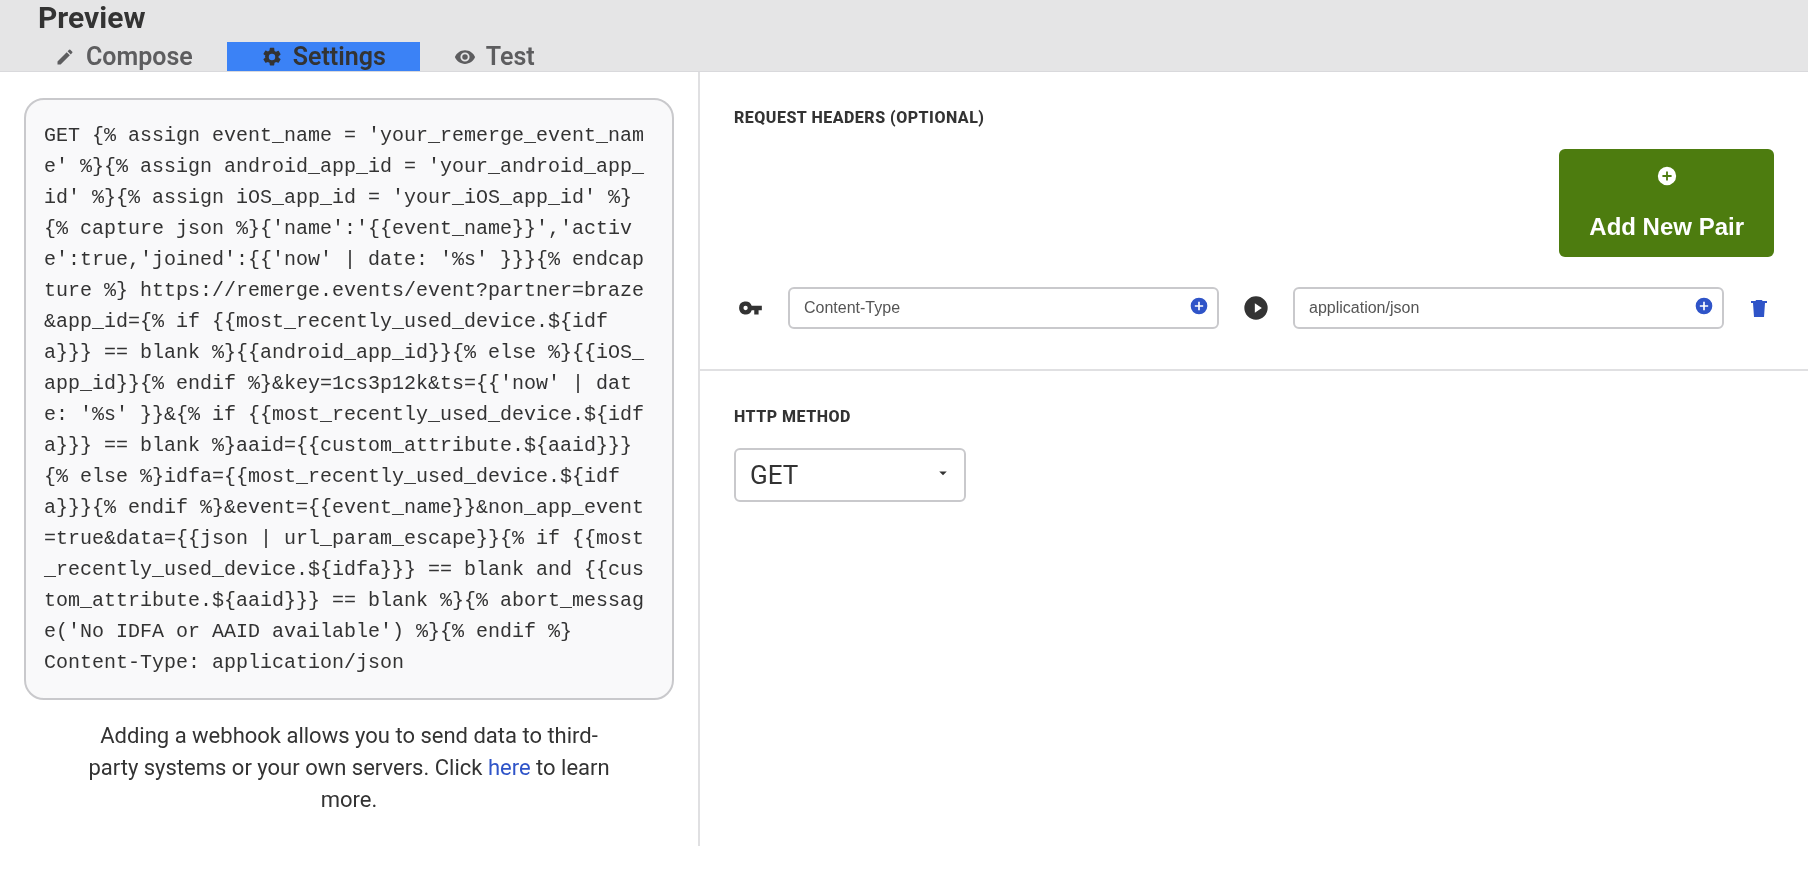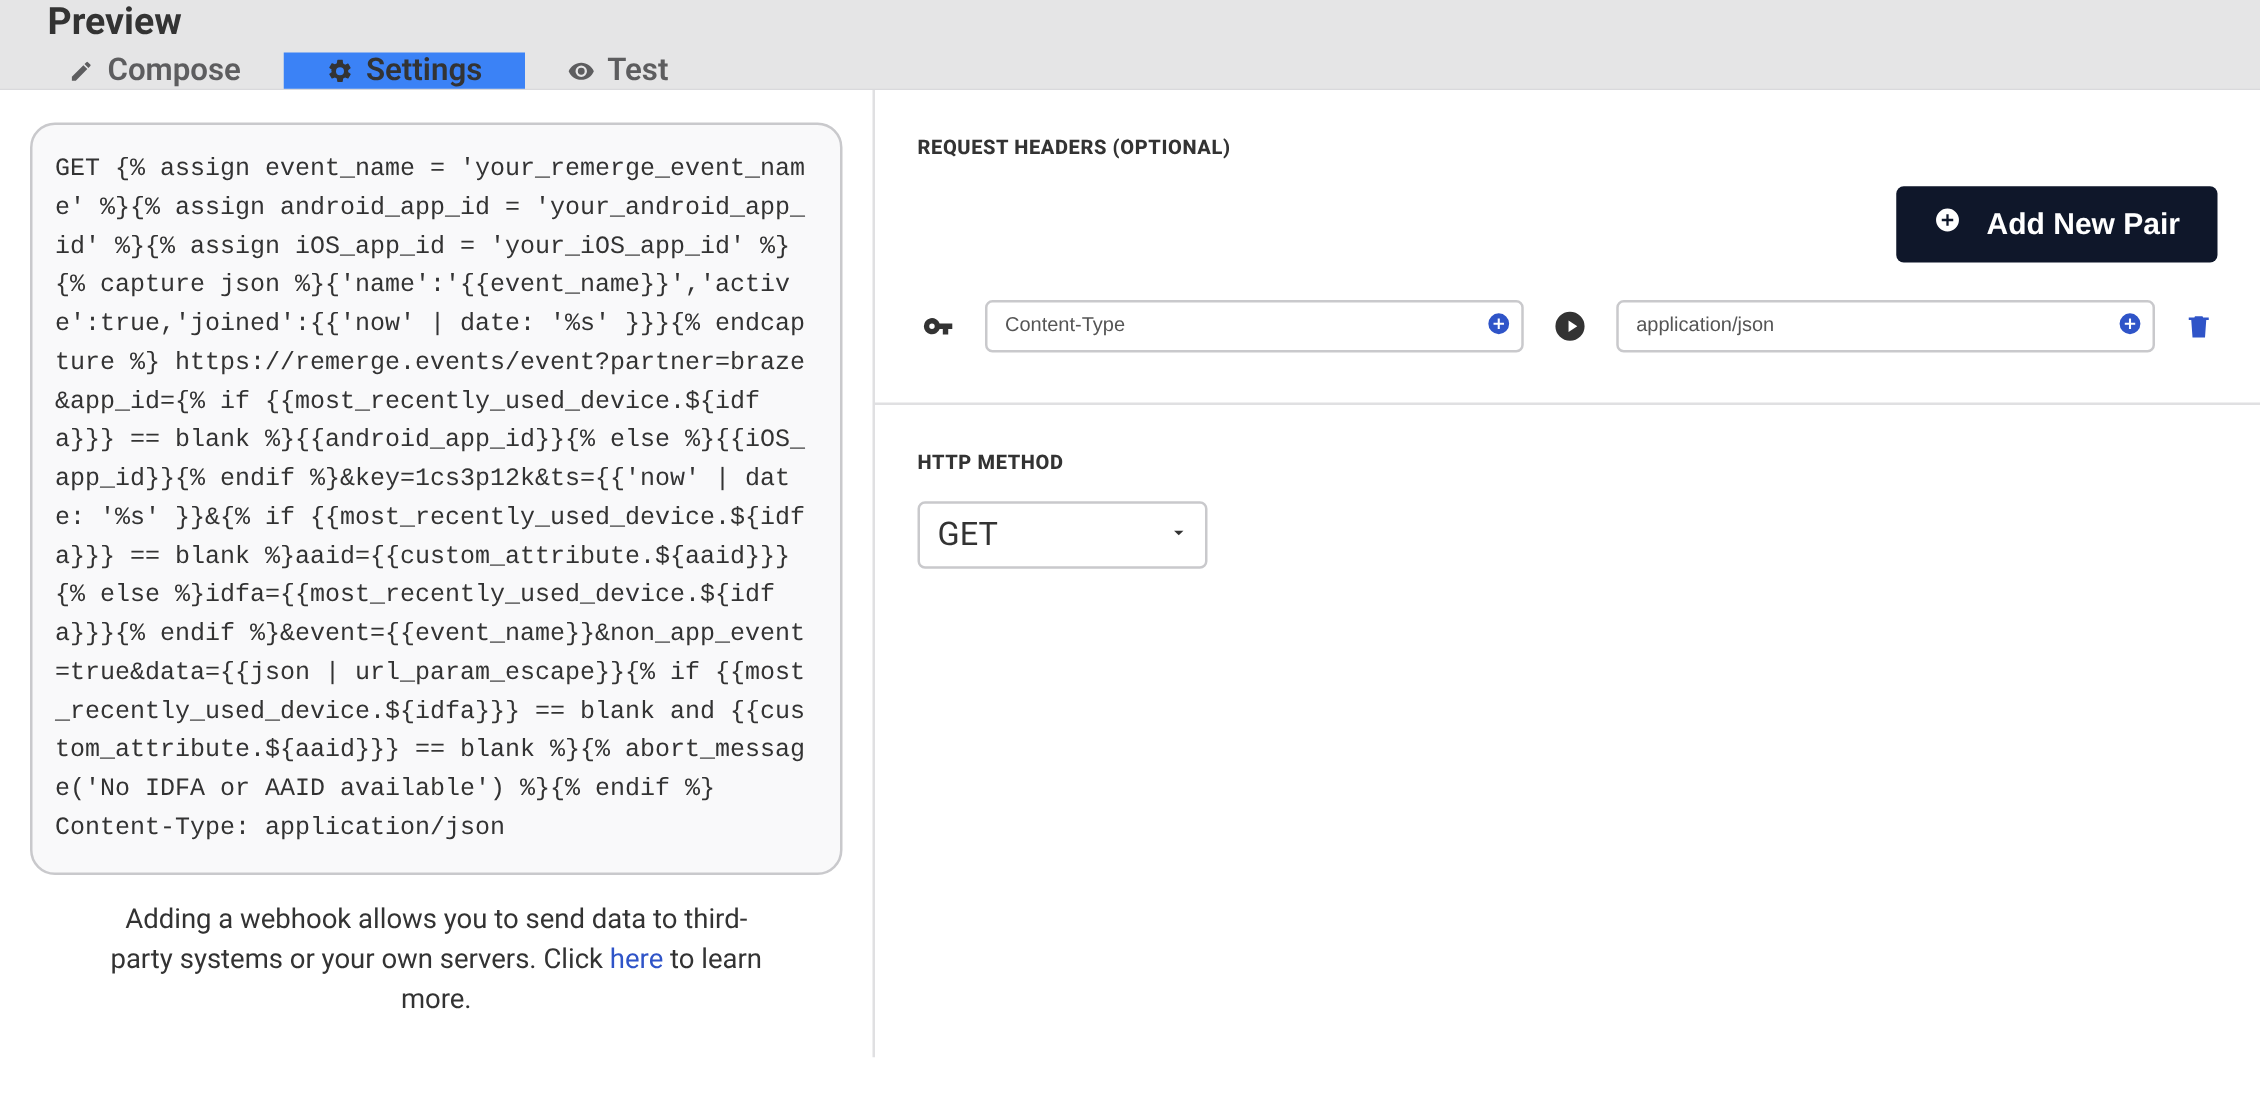--- a/index.html
+++ b/index.html
@@ -89,31 +89,32 @@
   .section-label {
     font-size: 16px;
     font-weight: 800;
     letter-spacing: 0.5px;
     color: #333;
     margin-top: 36px;
     margin-bottom: 22px;
   }
   .add-row { display:flex; justify-content:flex-end; margin-bottom: 30px; }
   .btn-primary {
-    background: #0f172a;
+    background: #4d7c0f;
     color: #fff;
     border: none;
     border-radius: 6px;
     font-size: 24px;
     font-weight: 700;
     padding: 16px 30px;
     display: flex;
     align-items: center;
     gap: 20px;
     cursor: pointer;
+    flex-direction: column;
   }
   .pair-row {
     display: flex;
     align-items: center;
     gap: 20px;
     margin-bottom: 40px;
   }
   .pair-icon { width: 34px; display:flex; justify-content:center; }
   .pair-input-wrap {
     flex: 1;

